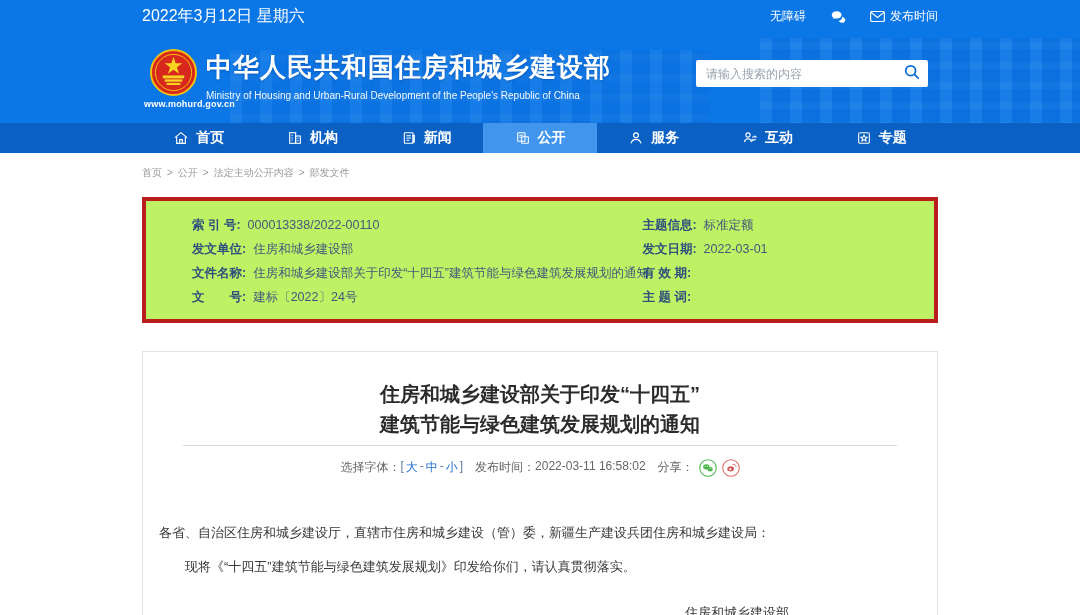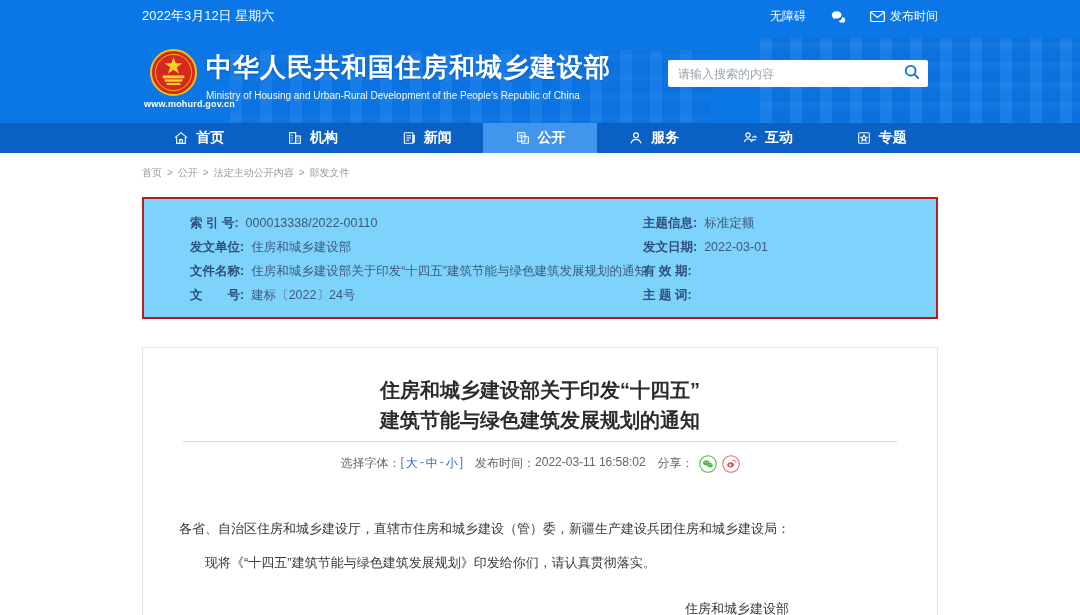--- a/index.html
+++ b/index.html
@@ -3,42 +3,42 @@
 <meta charset="utf-8">
 <style>
   * { box-sizing: border-box; margin: 0; padding: 0; }
   html, body { width: 1080px; height: 615px; overflow: hidden; background: #ffffff;
     font-family: "Liberation Sans", "DejaVu Sans", sans-serif; }
   .container { width: 796px; margin: 0 auto; position: relative; }
 
   
   .topbar { background: #0b76e6; height: 32px; }
   .topbar-inner { display: flex; justify-content: space-between; align-items: center; height: 100%; }
-  .tb-date { color: #ffffff; font-size: 13px; }
+  .tb-date { color: #ffffff; font-size: 16px; }
   .tb-right { display: flex; align-items: center; gap: 24px; text-align: right; }
   .tb-link { color: #ffffff; font-size: 12px; text-decoration: none; display: flex; align-items: center; gap: 5px; cursor: pointer; }
   .tb-ico svg { display: block; }
 
   
   .header { background: #0b76e6; height: 91px; position: relative; overflow: hidden; }
   .bldg { position: absolute; top: 0; height: 100%; pointer-events: none;
     background-image:
       repeating-linear-gradient(90deg, rgba(255,255,255,0.10) 0 12px, rgba(0,40,110,0.10) 12px 30px),
       repeating-linear-gradient(0deg, rgba(255,255,255,0.07) 0 7px, transparent 7px 20px);
     opacity: .45; }
   .bldg.b1 { left: 230px; width: 480px; top: 18px; }
   .bldg.b2 { left: 760px; width: 320px; top: 6px; opacity: .55; }
   .header-inner { height: 100%; }
   .emblem { position: absolute; left: 8px; top: 17px; width: 47px; height: 47px; }
   .site-url { position: absolute; left: 2px; top: 67px; color: #ffffff; font-size: 9px; font-weight: bold; letter-spacing: .2px; }
   .title-block { position: absolute; left: 64px; top: 18px; }
   .site-name { color: #ffffff; font-size: 26px; font-weight: bold; letter-spacing: 1px;
     text-shadow: 0 1px 2px rgba(0,40,110,.35); white-space: nowrap; }
   .site-name-en { color: rgba(255,255,255,.95); font-size: 10px; margin-top: 5px; white-space: nowrap; }
-  .search-box { position: absolute; right: 10px; top: 28px; width: 260px; height: 27px;
+  .search-box { position: absolute; right: 10px; top: 28px; width: 232px; height: 27px;
     background: #ffffff; border-radius: 2px; display: flex; align-items: center; }
   .search-box input { flex: 1; border: none; outline: none; height: 100%; padding: 0 10px;
     font-size: 12px; color: #333; background: transparent; font-family: inherit; }
   .search-box input::placeholder { color: #9aa4ae; }
   .search-btn { background: none; border: none; width: 32px; height: 100%; cursor: pointer;
     display: flex; align-items: center; justify-content: center; }
 
   
   .nav { background: #0b60c3; height: 30px; }
   .nav-inner { display: flex; height: 100%; }
@@ -46,21 +46,21 @@
     color: #ffffff; font-size: 14px; font-weight: bold; text-decoration: none; cursor: pointer; }
   .nav-item.active { background: #4295ec; }
   .nav-ico svg { display: block; }
 
   
   .breadcrumb { margin-top: 11px; font-size: 10px; color: #999999; height: 18px; line-height: 18px; }
   .bc-link { color: #999999; text-decoration: none; cursor: pointer; }
   .bc-sep { margin: 0 5px; color: #999999; }
 
   
-  .doc-info { margin-top: 15px; background: #7dd3fc; border: 2px solid #b91c1c;
+  .doc-info { margin-top: 15px; background: #bef264; border: 4px solid #b91c1c;
     display: flex; padding: 12px 0 10px 0; }
   .di-col-left { width: 63%; padding-left: 46px; }
   .di-col-right { flex: 1; }
   .di-row { line-height: 24px; font-size: 12.5px; white-space: nowrap; }
   .di-label { font-weight: bold; color: #2f4f7e; margin-right: 7px; }
   .di-value { color: #40597d; }
 
   
   .article { margin-top: 28px; background: #ffffff; border: 1px solid #e3e3e3; padding-bottom: 80px; }
   .article-title { margin-top: 27px; text-align: center; font-size: 20px; font-weight: bold;
@@ -68,21 +68,21 @@
   .divider { height: 1px; background: #d9d9d9; margin: 6px 40px 0 40px; }
   .meta { margin-top: 13px; display: flex; justify-content: center; align-items: flex-start;
     font-size: 12px; color: #666666; }
   .meta .gap-l { margin-left: 12px; }
   .font-size-link { color: #2570d4; text-decoration: none; cursor: pointer; margin: 0 2px; }
   .fs-bracket, .fs-dash { color: #5f7ba3; }
   .share-icons { display: flex; align-items: center; gap: 5px; margin-left: 5px; }
   .share-btn { width: 18px; height: 18px; border: none; background: none; padding: 0; cursor: pointer; }
   .share-btn svg { display: block; }
 
-  .para { font-size: 13px; color: #383838; margin: 0 36px; line-height: 22px; }
+  .para { font-size: 13px; color: #383838; margin: 0 16px; line-height: 22px; }
   .para-1 { margin-top: 45px; }
   .para-2 { margin-top: 12px; text-indent: 2em; }
   .signature-block { margin-top: 22px; text-align: right; padding-right: 148px;
     font-size: 13px; color: #383838; line-height: 26px; }
 </style>
 </head>
 <body>
 
 <div>
 

